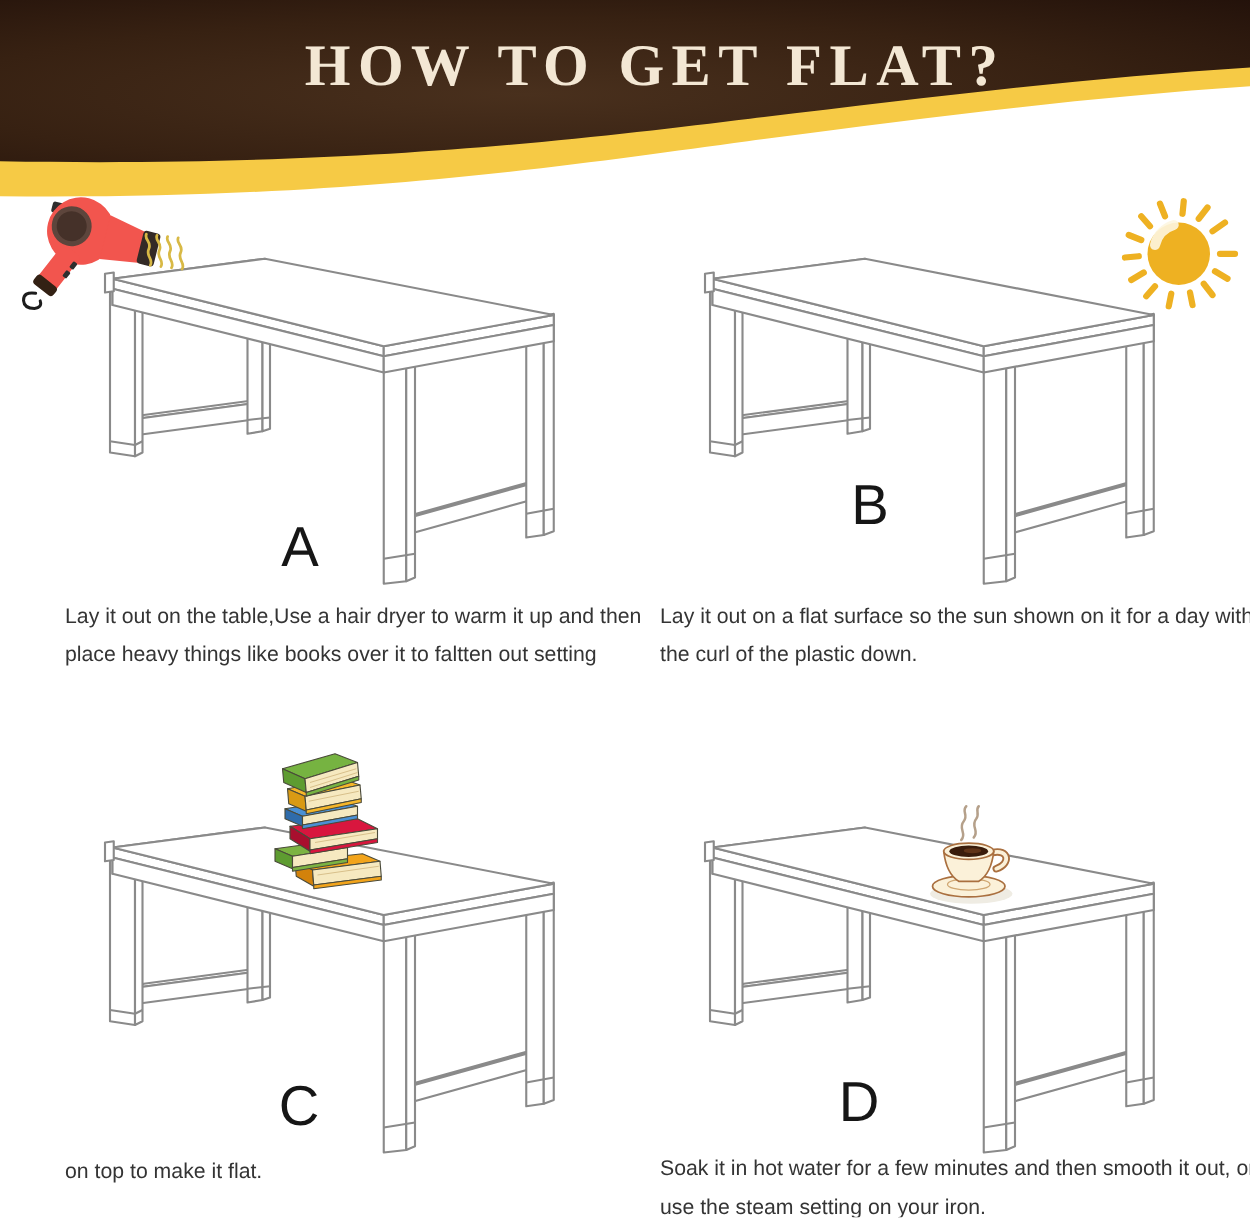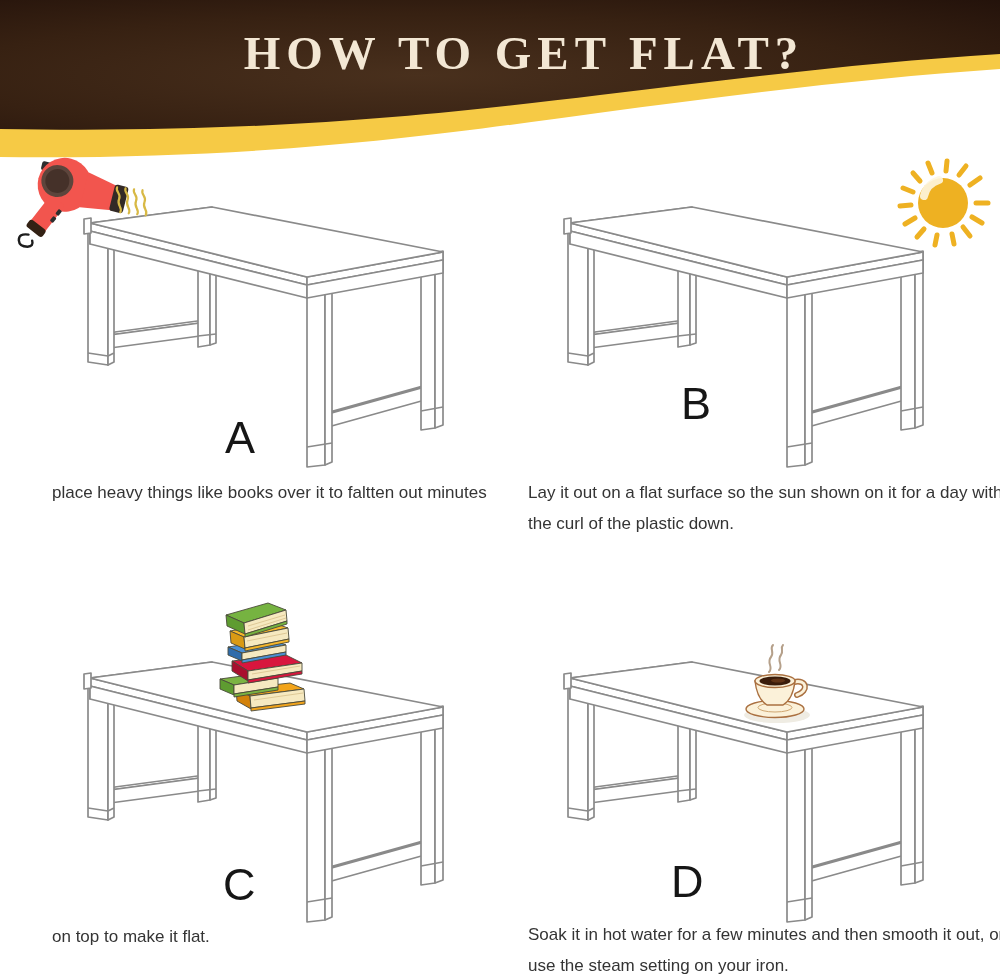--- a/index.html
+++ b/index.html
@@ -117,21 +117,22 @@
       <g stroke="#d8b945" stroke-width="2.2" fill="none" stroke-linecap="round" transform="rotate(-14 114 50)">
         <path d="M103,62 c4,-4 -2,-8 2,-13 c4,-5 -2,-8 1,-12"></path>
         <path d="M111,65 c4,-4 -2,-8 2,-13 c4,-5 -2,-8 1,-12"></path>
         <path d="M119,68 c4,-4 -2,-8 2,-13 c4,-5 -2,-8 1,-12"></path>
         <path d="M127,71 c4,-4 -2,-8 2,-13 c4,-5 -2,-8 1,-12"></path>
       </g>
     </svg>
 
     <div class="step-letter" style="left:225px;top:414px">A</div>
     <div class="caption" style="left:52px;top:477px">
-      <div>place heavy things like books over it to faltten out minutes</div>
+      <div>Lay it out on the table,Use a hair dryer to warm it up and then</div>
+      <div>place heavy things like books over it to faltten out setting</div>
     </div>
   </section>
 
   <section>
     <svg class="table-art" style="left:560px;top:195px" viewBox="0 0 370 285">
         <use href="#tbl"></use>
       </svg>
 
     <svg class="icon" style="left:891px;top:157px" width="100" height="92" viewBox="0 0 100 92">
       <g stroke="#eeb122" stroke-width="5" stroke-linecap="round">

